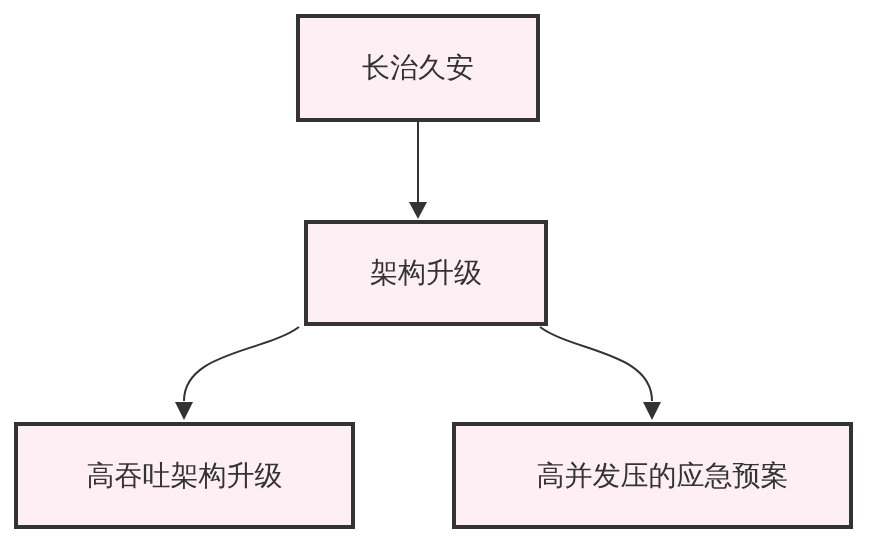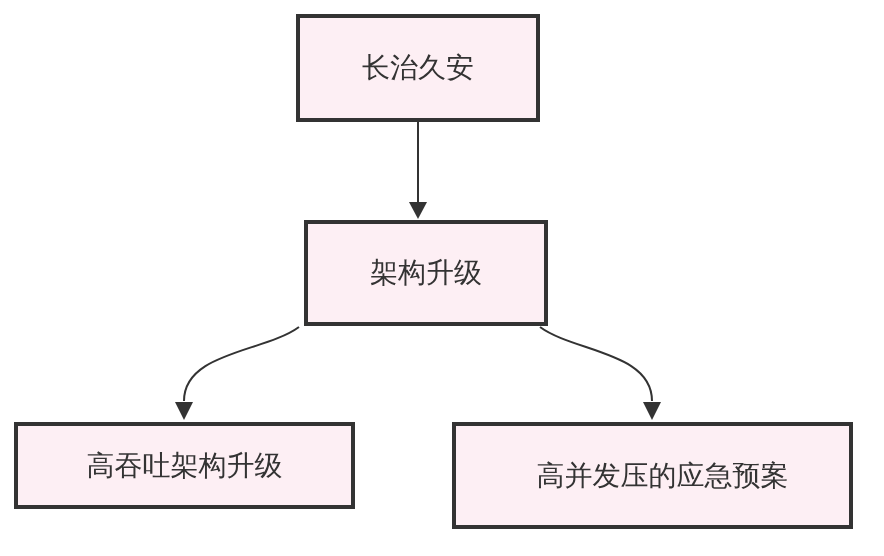--- a/index.html
+++ b/index.html
@@ -34,21 +34,21 @@
     align-items: center;
     justify-content: center;
     color: #333333;
     font-size: 28px;
     line-height: 1;
     z-index: 2;
     white-space: nowrap;
   }
   .node-root       { left: 296px; top: 14px;  width: 244px; height: 108px; }
   .node-arch       { left: 296px; top: 220px; width: 244px; height: 106px; margin-left: 8px; }
-  .node-throughput { left: 14px;  top: 422px; width: 341px; height: 87px; }
+  .node-throughput { left: 14px;  top: 422px; width: 341px; height: 107px; }
   .node-emergency  { left: 452px; top: 422px; width: 401px; height: 107px; padding-left: 20px; }
 </style>
 </head>
 <body>
 
 <div class="canvas">
 
   <svg class="edges" viewBox="0 0 884 556" xmlns="http://www.w3.org/2000/svg">
 
     <g>

